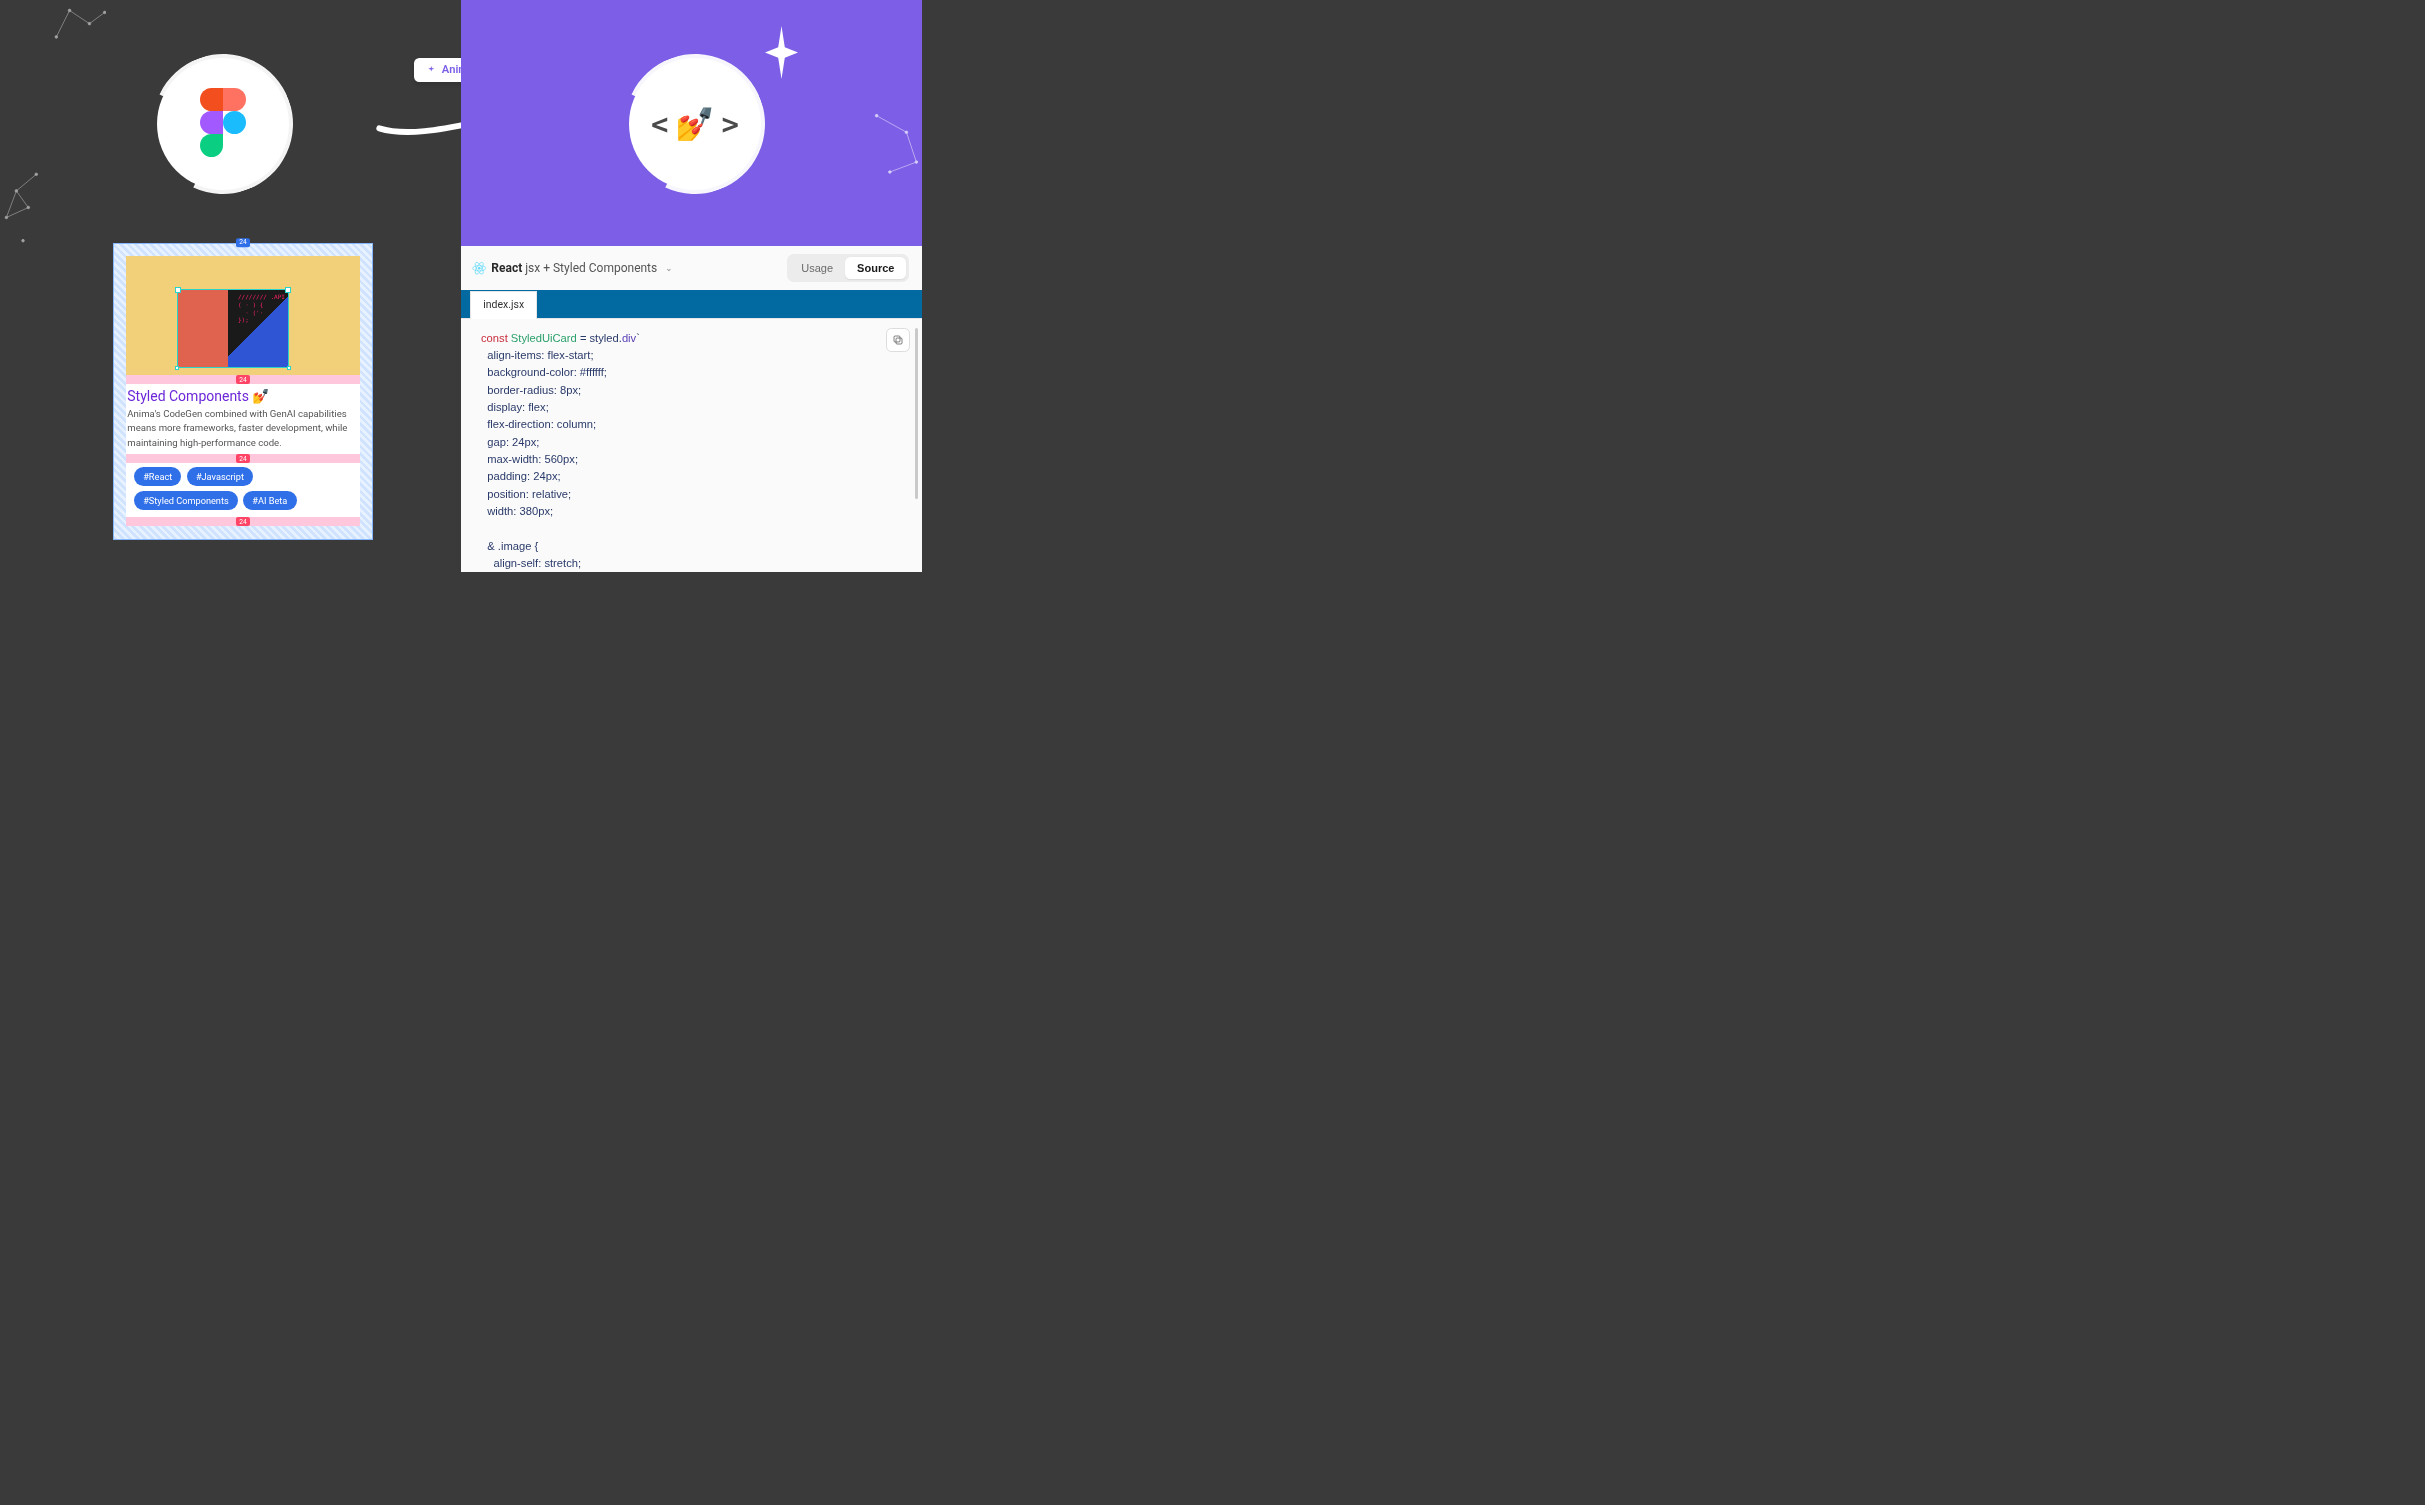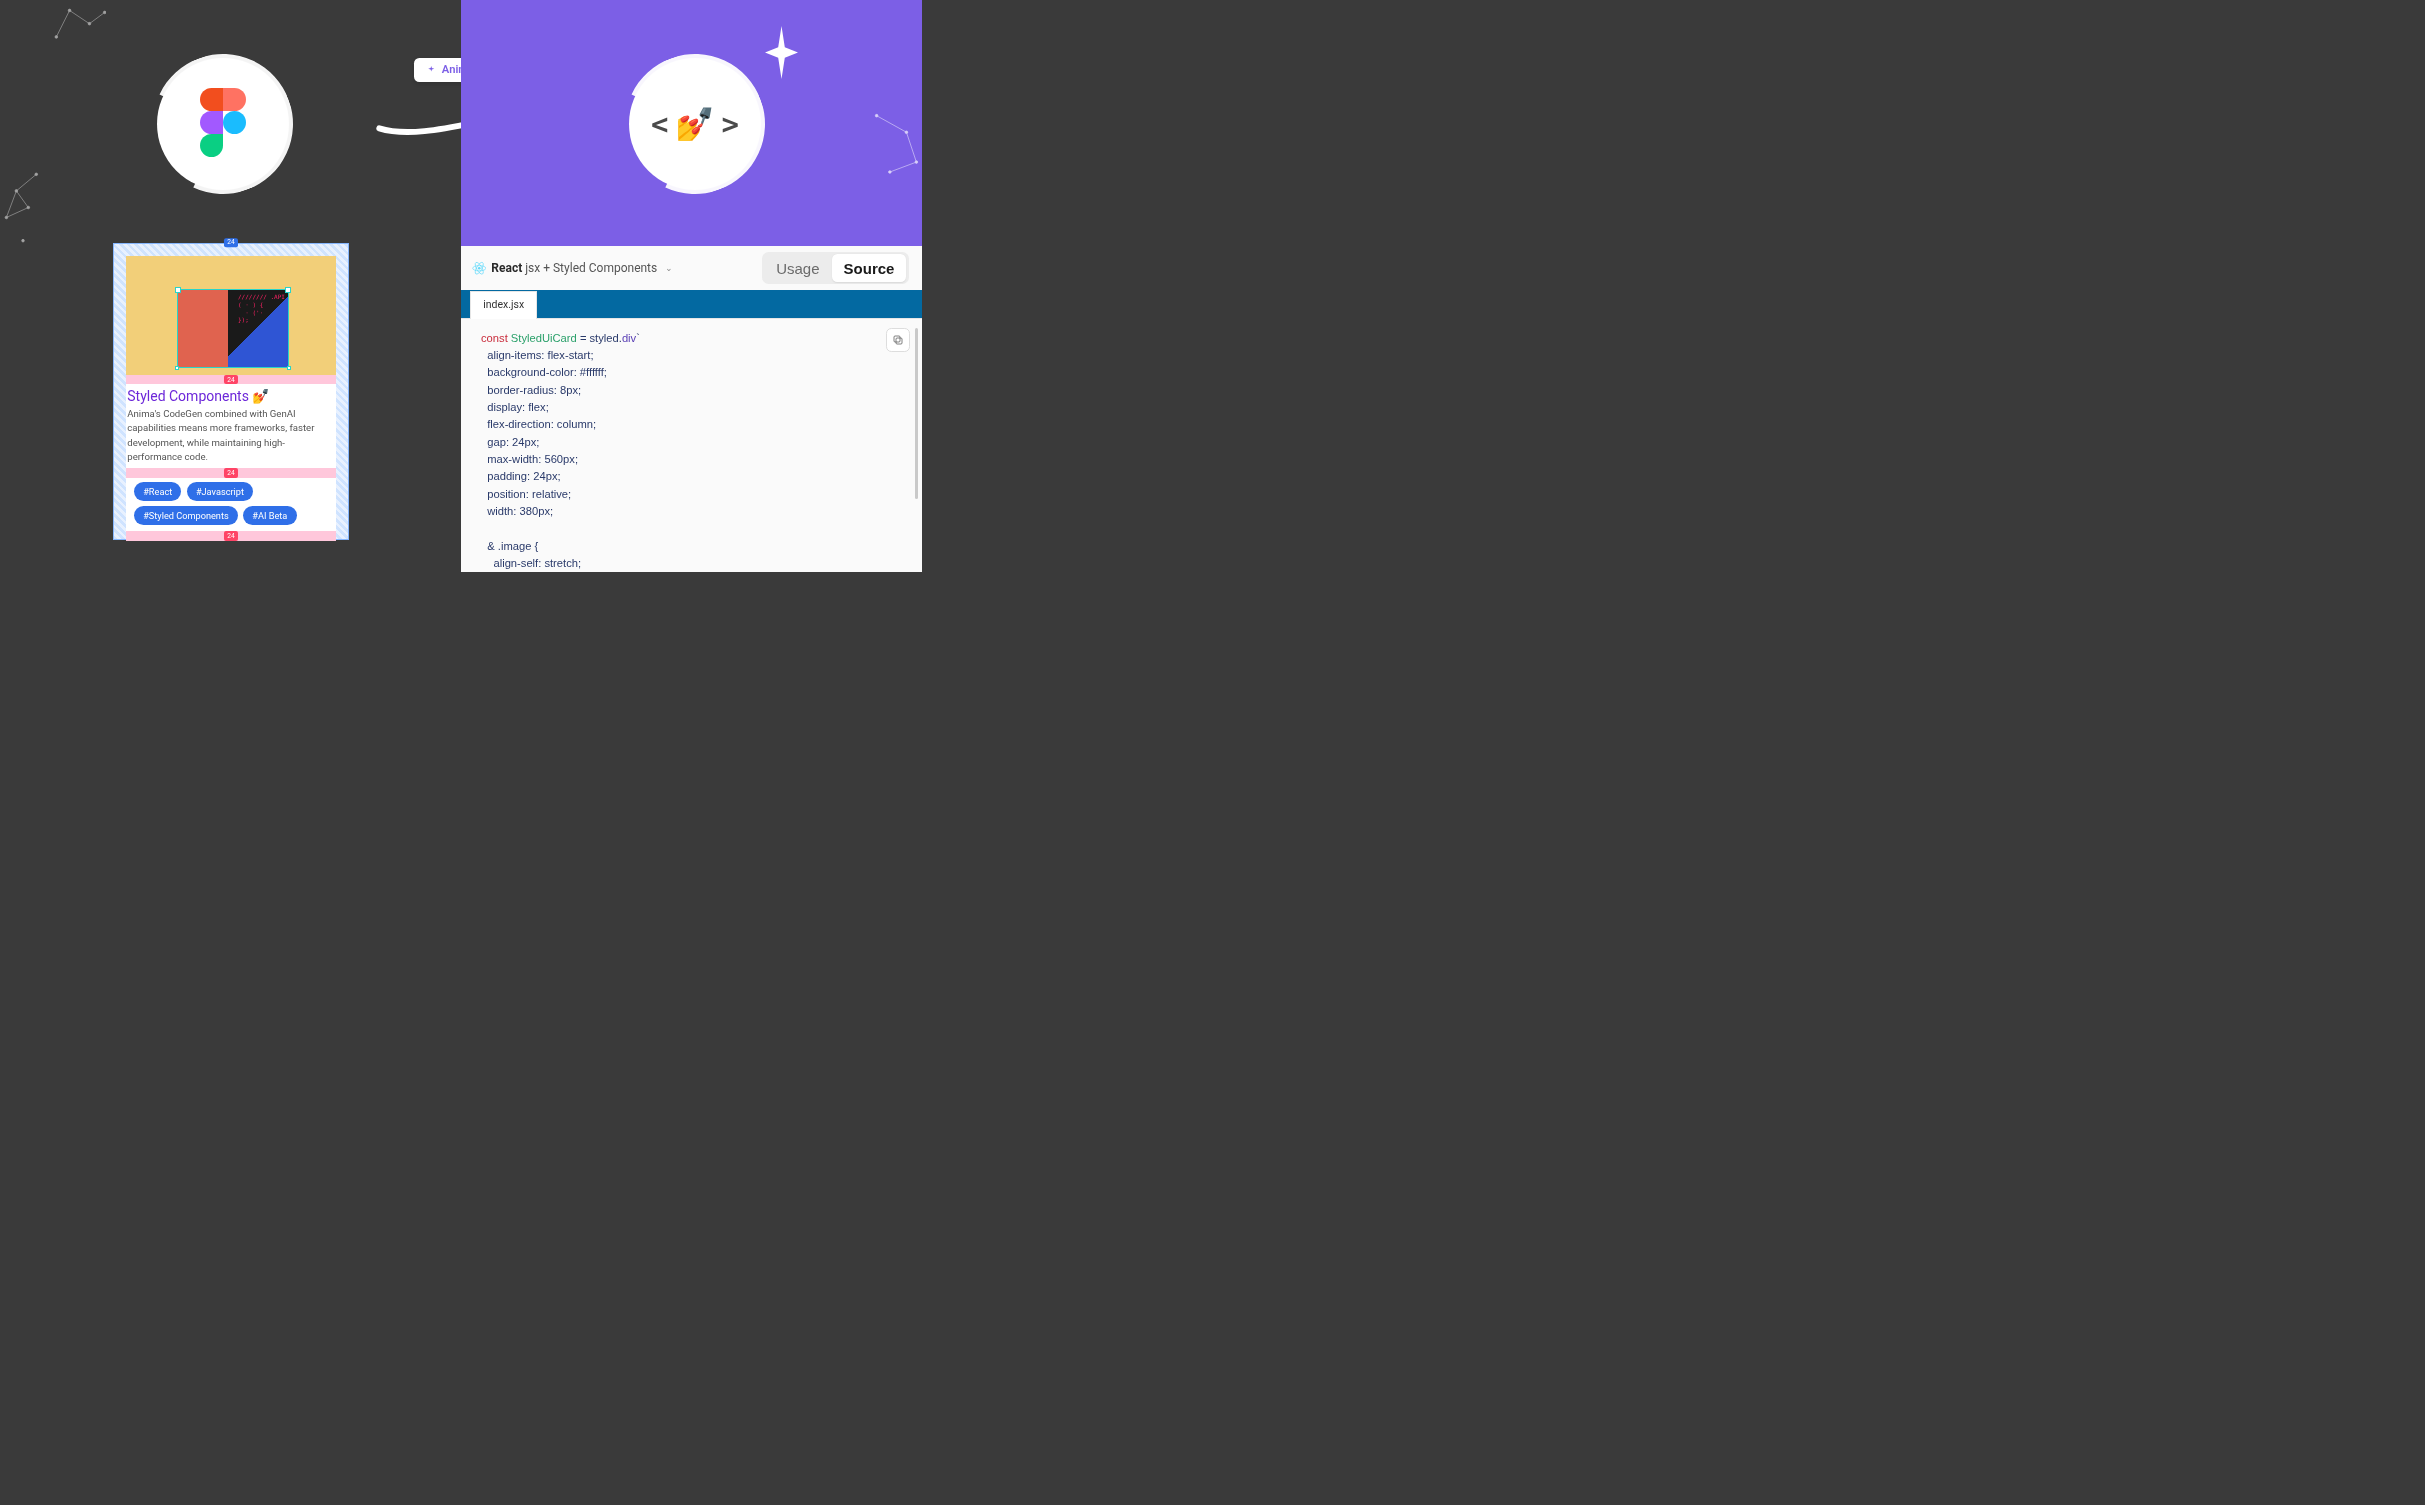--- a/index.html
+++ b/index.html
@@ -98,21 +98,21 @@
 }
 .anima-pill svg { width:10.5px; height:10.5px; fill:#7c5fe6; }
 
 
 .sparkle { position:absolute; left:765px; top:26px; width:33px; height:53px; }
 
 
 .figma-frame {
   position:absolute;
   left: 113px; top: 243px;
-  width: 236px; height: 297px;
+  width: 260px; height: 297px;
   background: #fff;
   border: 1.3px solid #86b7ff;
   background-image: repeating-linear-gradient(45deg, #cfe3ff 0 2.6px, #e8f1ff 2.6px 5.3px);
 }
 .figma-inner {
   position:absolute;
   left: 12px; top: 12px; right:12px;
   background:#fff;
 }
 .card-image {
@@ -164,21 +164,21 @@
   padding: 0 13px 0 10.5px;
 }
 .framework-label { display:flex; align-items:center; gap:5.3px; font-size:12px; color:#555;justify-content:space-between; }
 .framework-label .react-icon { width:14.5px; height:14.5px; }
 .framework-label b { font-weight:700; color:#2a2a2a; }
 .framework-label .chev { font-size:8.6px; color:#888; margin-left:2.6px; }
 .toggle-group {
   display:flex; background:#ececec; border-radius:6.6px; padding:2.6px;
 }
 .toggle-group button {
-  border:none; background:transparent; padding:5.3px 12px; font-size:15px; color:#6b6b6b; border-radius:5.3px; cursor:pointer; font-weight:500;
+  border:none; background:transparent; padding:5.3px 12px; font-size:11px; color:#6b6b6b; border-radius:5.3px; cursor:pointer; font-weight:500;
 }
 .toggle-group button.active { background:#fff; color:#1a1a1a; font-weight:600; box-shadow:0 0.7px 1.3px rgba(0,0,0,.08); }
 
 .tab-strip { height:29px; border-bottom:0.7px solid #e6e6e6; display:flex; padding-left:9.2px; background:#0369a1; }
 .file-tab { padding:6.6px 12px 0; font-size:10.5px; color:#333; background:#fff; border:0.7px solid #e6e6e6; border-bottom:none; border-radius:0; position:relative; top:0.7px; }
 
 .code-block {
   padding: 10.5px 20px;
   font-family: Liberation Sans, sans-serif;
   font-size: 11.2px;

